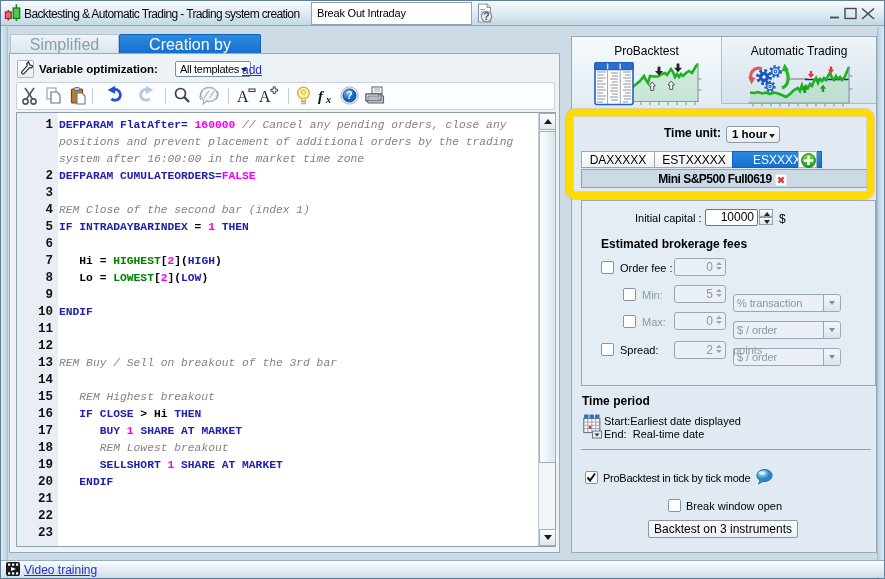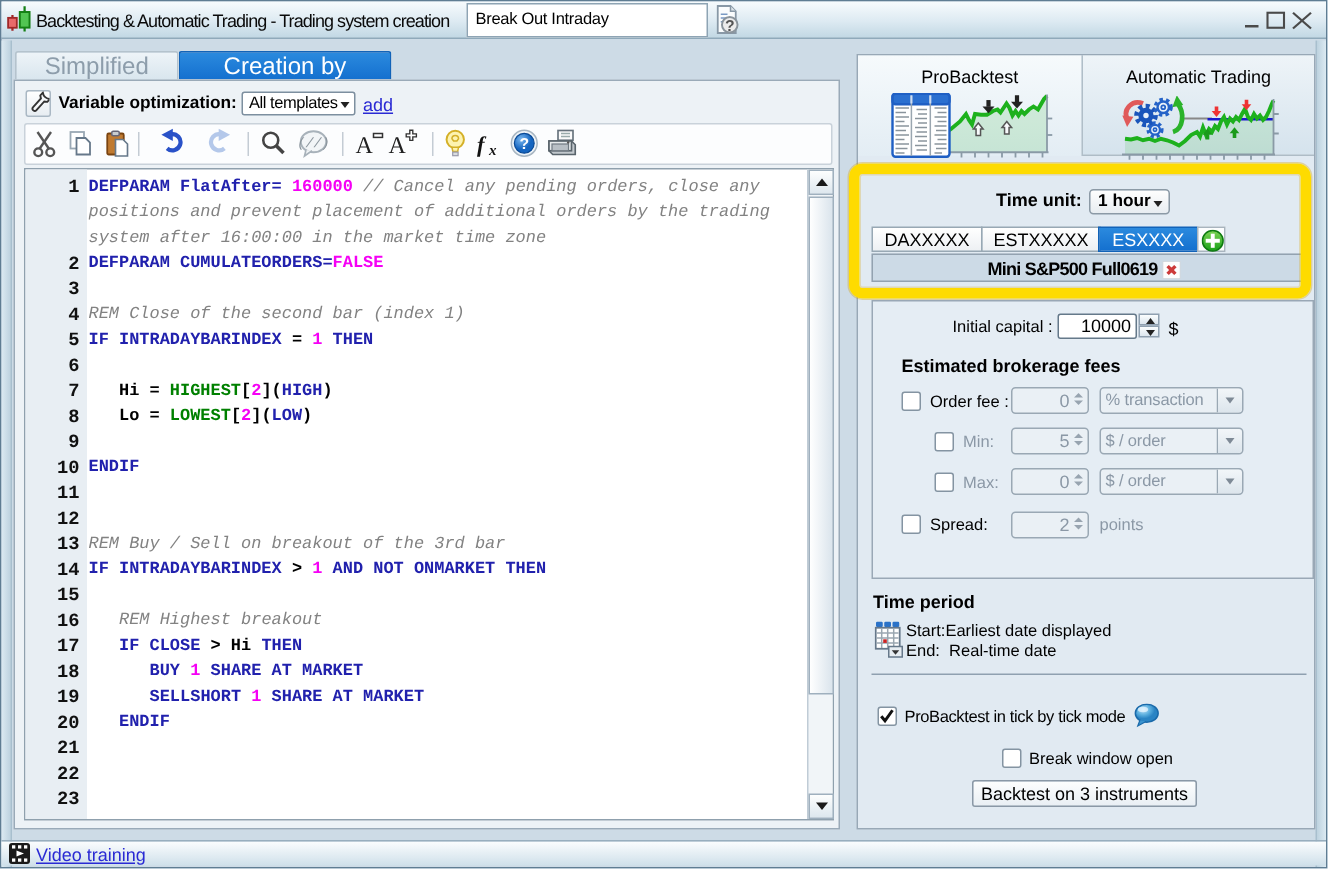--- a/index.html
+++ b/index.html
@@ -22,21 +22,21 @@
 #ltab1 { left:10px; width:109px; color:#8d9dab; background:linear-gradient(#eef4f8,#d9e6ee);
   border:1px solid #b5c3cd; border-bottom:none; border-radius:2px 2px 0 0; }
 #ltab2 { left:119px; width:142px; color:#fff; background:linear-gradient(#2b8ade,#1470cf);
   border:1px solid #1263b8; border-bottom:none; border-radius:2px 2px 0 0; }
 
 #lpanel { position:absolute; left:9px; top:53px; width:551px; height:500px;
   background:#edf2f6; border:1px solid #9aaab8; }
 #wrenchbtn { position:absolute; left:7px; top:6px; width:17px; height:18px; background:linear-gradient(#fff,#e7edf2);
   border:1px solid #aab8c4; border-radius:2px; }
 #optlabel { position:absolute; left:29px; top:9px; font-size:11.5px; font-weight:bold; letter-spacing:0; }
-#tmplsel { position:absolute; left:151px; top:7px; width:76px; height:16px; background:#fff;
+#tmplsel { position:absolute; left:165px; top:7px; width:76px; height:16px; background:#fff;
   border:1px solid #7d8f9f; border-radius:2px; font-size:11px; line-height:14px; padding-left:4px; color:#000; }
 .arr { position:absolute; right:4px; top:6px; width:0; height:0; border-left:3.5px solid transparent;
   border-right:3.5px solid transparent; border-top:4px solid #222; }
 #addlink { position:absolute; left:232px; top:9px; font-size:12px; color:#2a2ad4; text-decoration:underline; }
 #toolbar2 { position:absolute; left:6px; top:28px; width:539px; height:28px; background:#fcfdfe;
   border:1px solid #c9d2da; border-radius:2px; }
 .tbi { position:absolute; top:3px; }
 .tsep { position:absolute; top:5px; width:1px; height:16px; background:#c4ccd4; }
 
 #editor { position:absolute; left:6px; top:58px; width:540px; height:435px; background:#fff;
@@ -71,21 +71,21 @@
 #ybox { position:absolute; left:566px; top:109px; width:308px; height:90px;
   border:7px solid #fedb00; border-radius:9px; box-shadow:0 0 0 1px rgba(216,160,0,0.35), inset 0 0 0 1px rgba(216,160,0,0.25); z-index:30; }
 
 #tulabel { position:absolute; left:664px; top:126px; font-size:12px; font-weight:bold; z-index:5;}
 #tudrop { position:absolute; left:726px; top:126px; width:54px; height:17px; background:linear-gradient(#fefefe,#e8edf1);
   border:1px solid #8c9aa6; border-radius:3px; font-size:11.5px; font-weight:bold; line-height:15px; padding-left:5px; z-index:5;}
 .itab { position:absolute; top:151px; height:17px; font-size:12px; text-align:center; line-height:17px;
   background:linear-gradient(#ffffff,#edf0f3); border:1px solid #98a8b4; z-index:5; color:#000;}
 #itab1 { left:581px; width:74px; }
 #itab2 { left:654px; width:80px; }
-#itab3 { left:732px; width:67px; background:linear-gradient(#2b8ade,#1470cf); color:#fff; border-color:#1263b8;}
+#itab3 { left:732px; width:90px; background:linear-gradient(#2b8ade,#1470cf); color:#fff; border-color:#1263b8;}
 #plus { position:absolute; left:801px; top:153px; z-index:6;}
 #instbar { position:absolute; left:581px; top:169px; width:290px; height:19px; background:#ccdae6;
   border:1px solid #93a2b0; z-index:5; text-align:center; font-size:12px; font-weight:bold; line-height:19px;}
 #feebox { position:absolute; left:581px; top:200px; width:295px; height:186px;
   background:#e5edf4; border:1px solid #9aa8b6; }
 .rlabel { position:absolute; font-size:11px; color:#000; }
 .rlabel.dis, .dis { color:#8b98a6; }
 #capinput { position:absolute; left:705px; top:209px; width:53px; height:17px; background:#fff;
   border:1px solid #65798a; border-radius:2px; font-size:12px; text-align:right; line-height:15px; padding-right:3px; }
 .spinner { position:absolute; width:14px; height:17px; }
@@ -95,22 +95,22 @@
 .spinner i { position:absolute; left:3.5px; width:0; height:0; border-left:3.5px solid transparent; border-right:3.5px solid transparent; }
 .spinner .up i { top:2px; border-bottom:4px solid #222; }
 .spinner .dn i { top:2px; border-top:4px solid #222; }
 .cbx { position:absolute; width:13px; height:13px; background:#fff; border:1px solid #8494a2; border-radius:2px; }
 .dfield { position:absolute; width:52px; height:18px; background:#eaf0f5; border:1px solid #9aa8b4; border-radius:3px;
   font-size:12px; color:#8b98a6; text-align:right; line-height:16px; padding-right:12px; }
 .dfield .tinyarr { position:absolute; right:3px; top:3px; }
 .tinyarr b, .tinyarr u { display:block; width:0; height:0; border-left:3px solid transparent; border-right:3px solid transparent; }
 .tinyarr b { border-bottom:3.5px solid #98a4b0; margin-bottom:2px; }
 .tinyarr u { border-top:3.5px solid #98a4b0; }
-.dcombo { position:absolute; width:96px; height:18px; background:#eaf0f5; border:1px solid #9aa8b4; border-radius:3px;
-  font-size:11px; color:#8b98a6; line-height:16px; padding-left:3px; letter-spacing:-0.1px; }
+.dcombo { position:absolute; width:108px; height:18px; background:#eaf0f5; border:1px solid #9aa8b4; border-radius:3px;
+  font-size:11px; color:#8b98a6; line-height:16px; padding-left:3px; letter-spacing:-0.1px;margin-top:36px; }
 .dcombo .btn { position:absolute; right:0; top:0; width:17px; height:16px; background:linear-gradient(#f2f6f9,#dce5ec);
   border-left:1px solid #9aa8b4; border-radius:0 3px 3px 0; }
 .dcombo .btn i { position:absolute; left:5px; top:6px; width:0; height:0; border-left:3.5px solid transparent;
   border-right:3.5px solid transparent; border-top:4px solid #7e8a96; }
 #tpheader { position:absolute; left:582px; top:394px; font-size:12px; font-weight:bold; }
 #tpdivider { position:absolute; left:581px; top:449px; width:290px; height:1px; background:#8fa0b0; }
 #btbutton { position:absolute; left:648px; top:520px; width:150px; height:18px;
   background:linear-gradient(#fdfefe,#e9eff4); border:1px solid #8a98a6; border-radius:2px;
   font-size:12px; text-align:center; line-height:16px; }
 .sup,.sdn { position:absolute; left:4px; width:0; height:0; border-left:4px solid transparent; border-right:4px solid transparent; }
@@ -276,25 +276,25 @@
       <div><span class="c">REM Close of the second bar (index 1)</span></div>
       <div><span class="k">IF INTRADAYBARINDEX</span> = <span class="m">1</span> <span class="k">THEN</span></div>
       <div></div>
       <div>   Hi = <span class="g">HIGHEST</span>[<span class="m">2</span>](<span class="k">HIGH</span>)</div>
       <div>   Lo = <span class="g">LOWEST</span>[<span class="m">2</span>](<span class="k">LOW</span>)</div>
       <div></div>
       <div><span class="k">ENDIF</span></div>
       <div></div>
       <div></div>
       <div><span class="c">REM Buy / Sell on breakout of the 3rd bar</span></div>
-      <div><span class="k">IF INTRADAYBARINDEX</span> &gt; <span class="m">1</span> <span class="k">AND NOT ONMARKET THEN</span></div>
       <div></div>
       <div>   <span class="c">REM Highest breakout</span></div>
       <div>   <span class="k">IF CLOSE</span> &gt; Hi <span class="k">THEN</span></div>
       <div>      <span class="k">BUY</span> <span class="m">1</span> <span class="k">SHARE AT MARKET</span></div>
+      <div>      <span class="c">REM Lowest breakout</span></div>
       <div>      <span class="k">SELLSHORT</span> <span class="m">1</span> <span class="k">SHARE AT MARKET</span></div>
       <div>   <span class="k">ENDIF</span></div>
       <div></div>
     </div>
     <div id="vscroll">
       <div class="sbtn" style="top:0;">
           <i class="sup"></i>
         </div>
       <div id="sthumb"></div>
       <div class="sbtn" style="bottom:0;">

